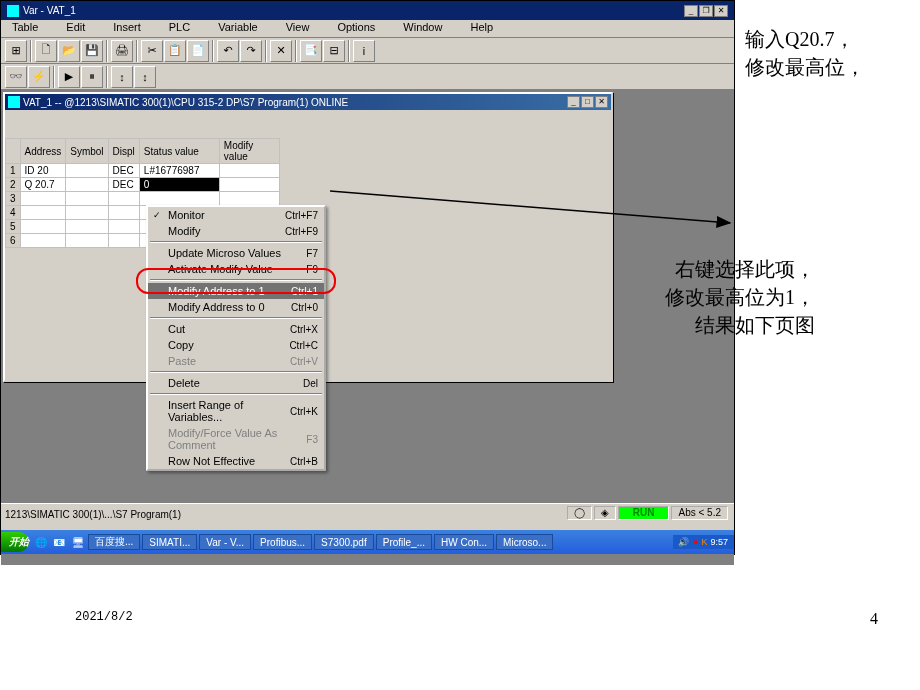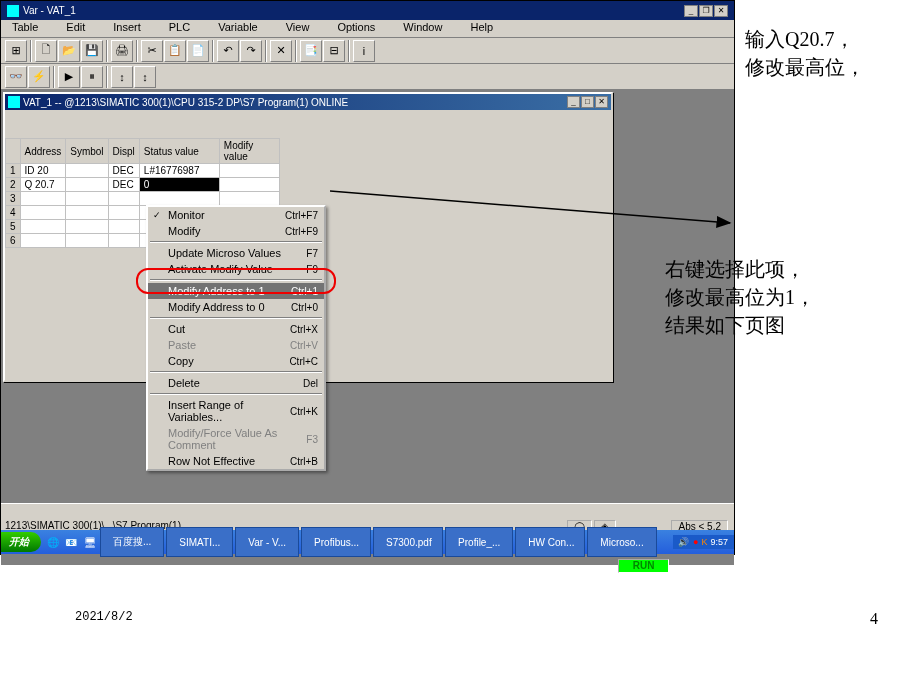--- a/index.html
+++ b/index.html
@@ -39,32 +39,32 @@
 .ctxmenu .mi .sc { margin-left:auto; font-size:10px; }
 .ctxmenu .mi.hl { background:#737373; color:#fff;align-items:center; }
 .ctxmenu .mi.dis { color:#808080; }
 .ctxmenu .sep { height:1px; border-top:1px solid #808080; border-bottom:1px solid #fff; margin:2px 2px; }
 .ctxmenu .chk { position:absolute; left:5px; font-size:9px; }
 
 .redoval { position:absolute; left:135px; top:178px; width:200px; height:26px; border:2px solid #e00; border-radius:12px; z-index:11; pointer-events:none; }
 
 .arrow-svg { position:absolute; left:330px; top:183px; width:410px; height:50px; z-index:5; pointer-events:none; }
 
-.statusbar { position:absolute; left:0; bottom:18px; width:100%; height:18px; background:#d4d0c8; border-top:1px solid #fff; font-size:10px; display:flex; align-items:flex-start; padding:16px 4px; }
+.statusbar { position:absolute; left:0; bottom:18px; width:100%; height:18px; background:#d4d0c8; border-top:1px solid #fff; font-size:10px; display:flex; align-items:flex-end; padding:16px 4px; }
 .statusbar .pane { border:1px inset #fff; padding:0 6px; height:14px; line-height:12px; margin-right:2px; }
 .statusbar .run { background:#0f0; color:#080; font-weight:bold; padding:0 14px;margin-top:39px; }
 
 .taskbar { position:absolute; left:0; bottom:0; width:100%; height:24px; background:linear-gradient(#3a81e0,#245edc); display:flex; align-items:center; font-size:10px; color:#fff; }
-.taskbar .start { background:linear-gradient(#3c0,#070); padding:3px 12px 3px 8px; border-radius:0 10px 10px 0; font-weight:bold; font-style:italic; margin-right:4px; }
-.taskbar .tbitem { background:#3a6fc8; border:1px solid #1a4a9a; padding:2px 12px; margin:0 1px; max-width:70px; overflow:hidden; white-space:nowrap; text-overflow:ellipsis; height:30px; display:flex; align-items:center; }
+.taskbar .start { background:linear-gradient(#3c0,#070); padding:3px 0 3px 8px; border-radius:0 10px 10px 0; font-weight:bold; font-style:italic; margin-right:4px; }
+.taskbar .tbitem { background:#3a6fc8; border:1px solid #1a4a9a; padding:2px 6px; margin:0 1px; max-width:70px; overflow:hidden; white-space:nowrap; text-overflow:ellipsis; height:16px; display:flex; align-items:center; }
 .taskbar .tbicon { width:18px; height:18px; display:flex; align-items:center; justify-content:center; }
 .taskbar .tray { margin-left:auto; background:#1a5ac8; padding:2px 6px; font-size:9px; display:flex; align-items:center; gap:3px; }
 
 .ann1 { position:absolute; left:745px; top:25px; font-size:20px; font-family:"SimSun","宋体",serif; line-height:28px; }
-.ann2 { position:absolute; left:665px; top:255px; font-size:20px; font-family:"SimSun","宋体",serif; line-height:28px; }
+.ann2 { position:absolute; left:665px; top:255px; font-size:20px; font-family:"SimSun","宋体",serif; line-height:28px;text-align:right; }
 .footdate { position:absolute; left:75px; top:610px; font-family:Liberation Mono, monospace; font-size:12px; }
 .footpage { position:absolute; left:870px; top:610px; font-family:"Times New Roman",serif; font-size:16px; }
 </style>
 </head>
 <body>
 
 <div class="app">
 
   <div class="titlebar">
     <span class="icon"></span>
@@ -220,27 +220,27 @@
         </div>
         <div class="mi">
           <span>Modify Address to 0</span>
           <span class="sc">Ctrl+0</span>
         </div>
         <div class="sep"></div>
         <div class="mi">
           <span>Cut</span>
           <span class="sc">Ctrl+X</span>
         </div>
+        <div class="mi">
+          <span>Copy</span>
+          <span class="sc">Ctrl+C</span>
+        </div>
         <div class="mi dis">
           <span>Paste</span>
           <span class="sc">Ctrl+V</span>
-        </div>
-        <div class="mi">
-          <span>Copy</span>
-          <span class="sc">Ctrl+C</span>
         </div>
         <div class="sep"></div>
         <div class="mi">
           <span>Delete</span>
           <span class="sc">Del</span>
         </div>
         <div class="sep"></div>
         <div class="mi">
           <span>Insert Range of Variables...</span>
           <span class="sc">Ctrl+K</span>

